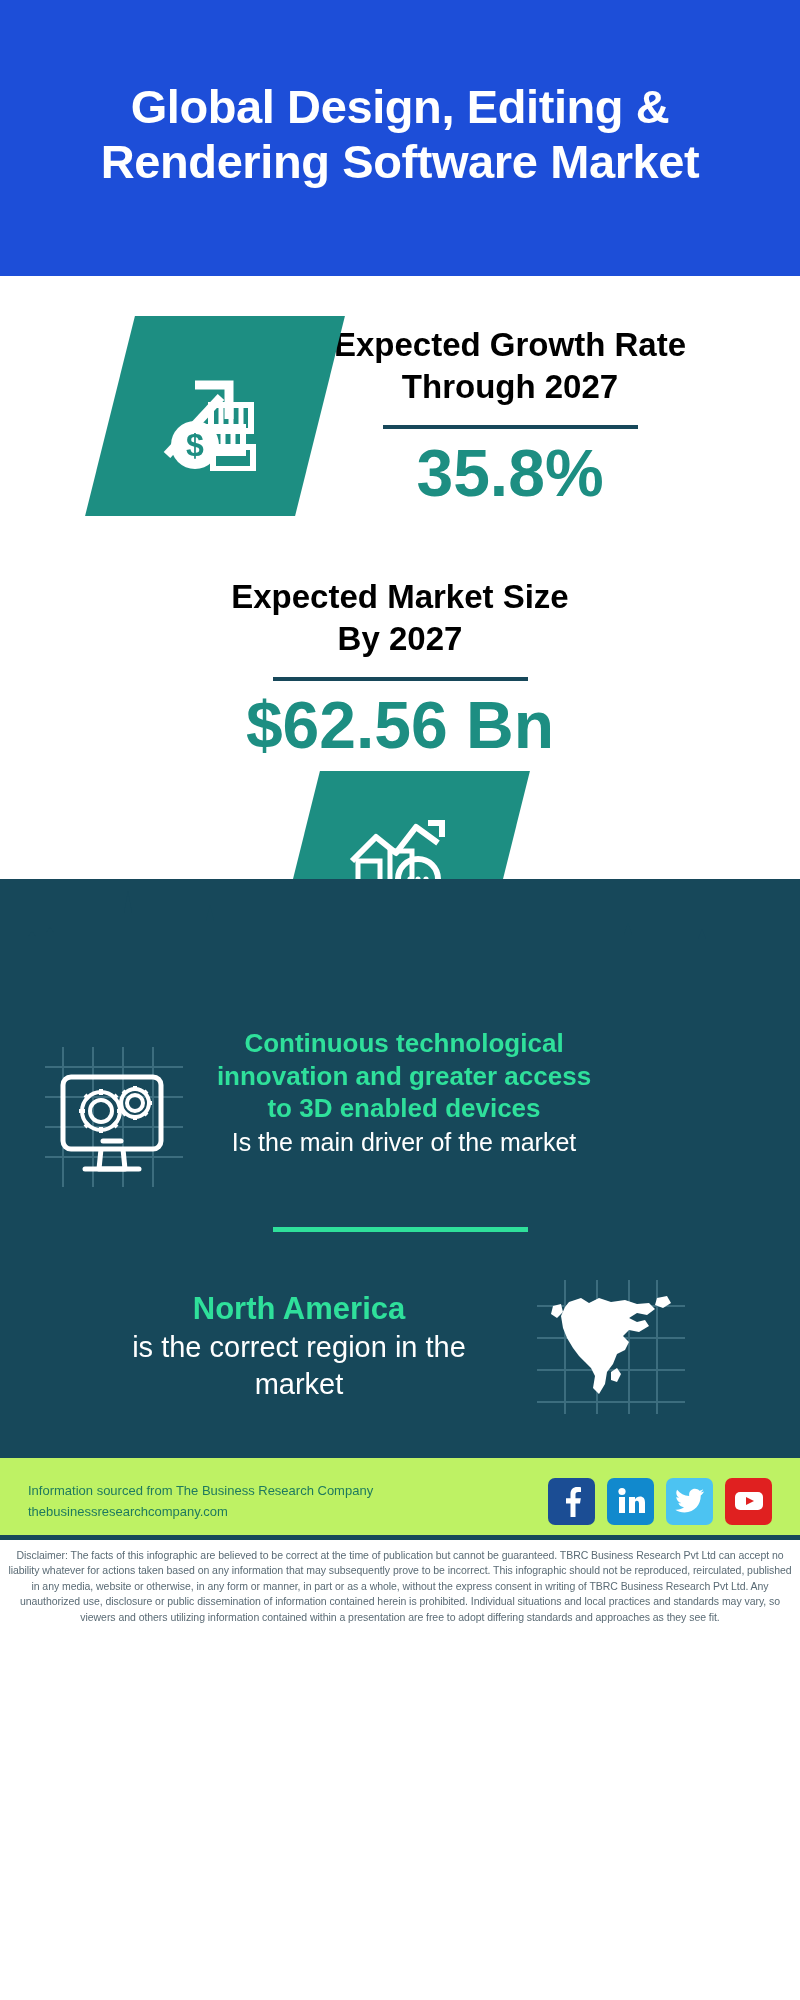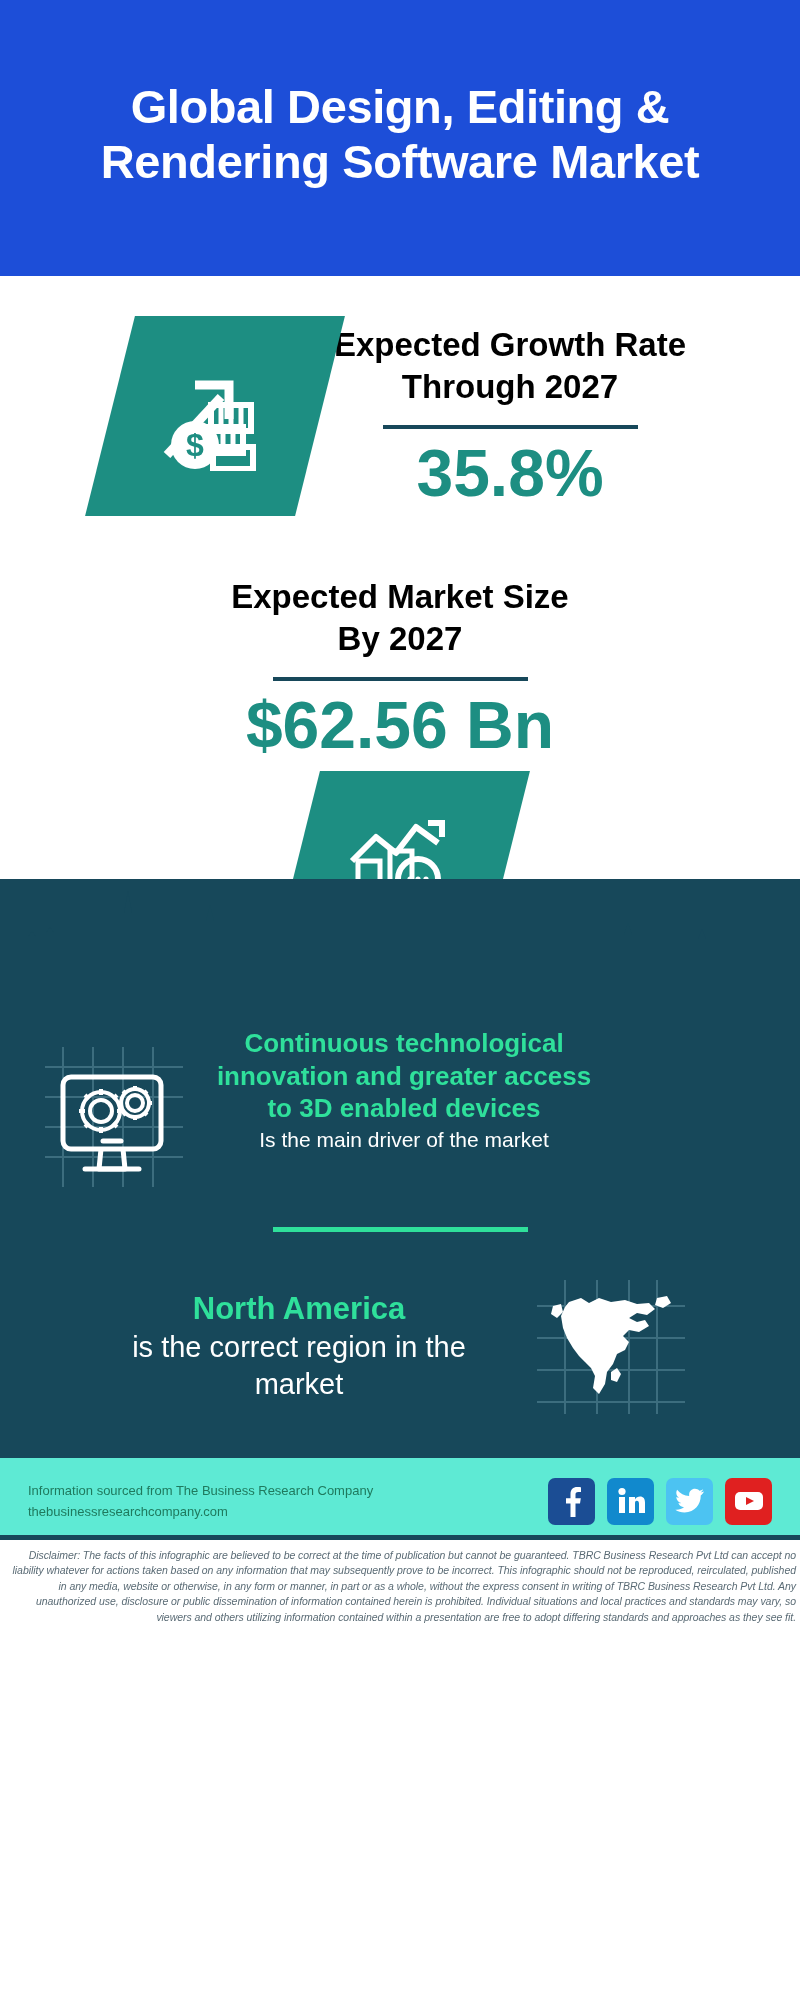--- a/index.html
+++ b/index.html
@@ -128,21 +128,21 @@
   }
   .driver-hl{
     color:#2fe09b;
     font-size:26px;
     font-weight:bold;
     line-height:1.26;
     margin:0;
   }
   .driver-sub{
     color:#ffffff;
-    font-size:21px;
+    font-size:25px;
     line-height:1.25;
     margin:2px 0 0 0;
   }
 
   .green-rule{
     width:255px;
     height:5px;
     background:#2fe09b;
     margin:36px auto 0 auto;
   }
@@ -174,21 +174,21 @@
   .map-box{
     width:180px;
     flex:none;
     display:flex;
     align-items:center;
     justify-content:center;
   }
 
   
   .footer{
-    background:#5eead4;
+    background:#bef264;
     padding:20px 28px 10px 28px;
     display:flex;
     align-items:center;
     justify-content:space-between;
     min-height:72px;
     box-sizing:border-box;
   }
   .source{
     color:#1f7a5e;
     font-size:13px;
@@ -206,23 +206,22 @@
   .s-tw{background:#4cc3f2;}
   .s-yt{background:#e02020;}
 
   .footrule{height:5px;background:#17485a;margin:0 0 0 0;}
 
   .disclaimer{
     color:#5a6b75;
     font-size:10.5px;
     line-height:1.48;
     padding:8px 4px 12px 4px;
-    text-align:right;
+    text-align:center;
     letter-spacing:-0.05px;
-    font-style:italic;
   }
 </style>
 </head>
 <body>
 
 <div class="page">
 
   <div class="header">
     <h1 class="header-title">Global Design, Editing &amp; Rendering Software Market</h1>
   </div>

